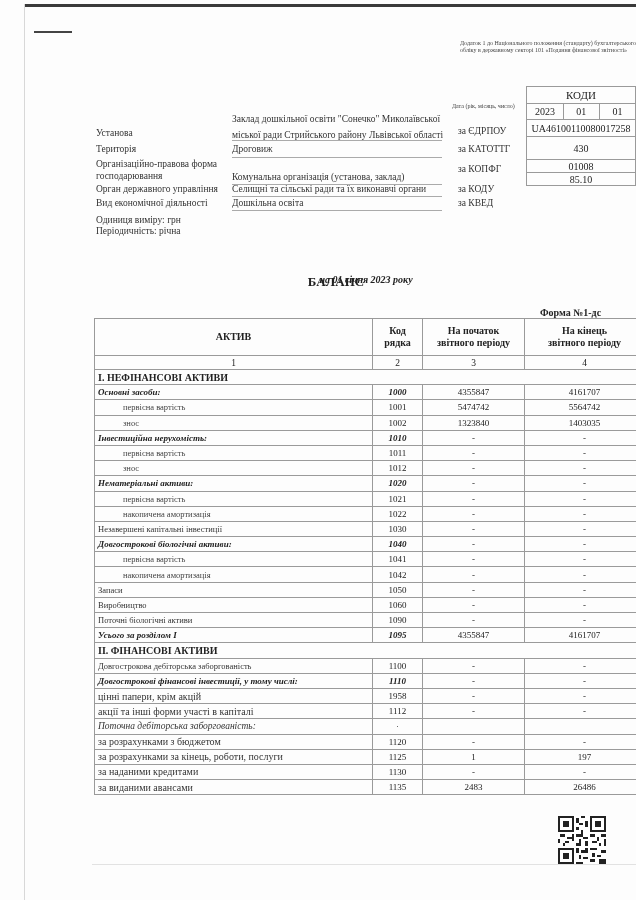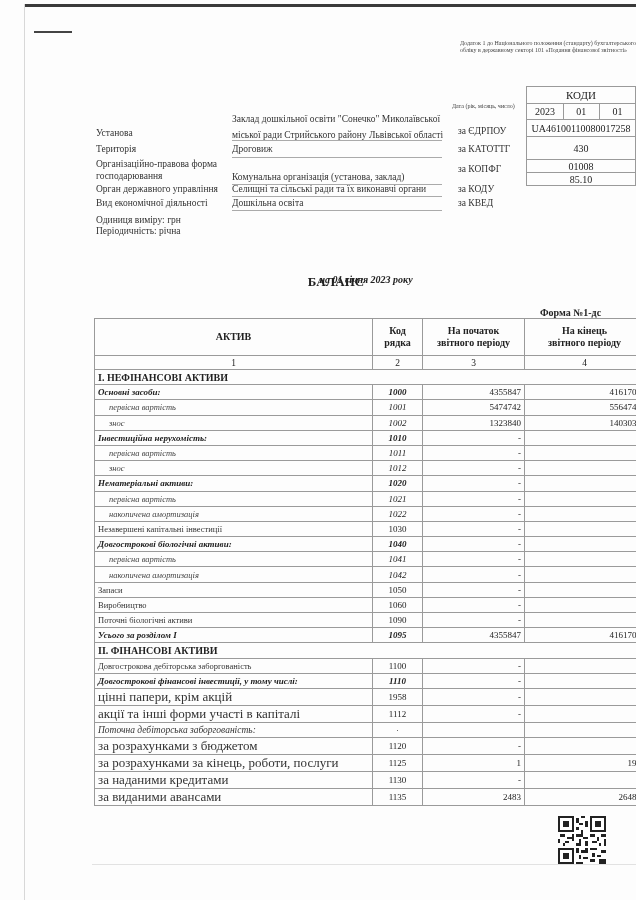--- a/index.html
+++ b/index.html
@@ -26,27 +26,27 @@
     .code-label { position: absolute; left: 458px; font-size: 9.5px; color: #333; }
     .doc-title { position: absolute; left: 336px; top: 258px; font-size: 13px; font-weight: bold; transform: translateX(-50%); margin-top: 16px; }
     .doc-subtitle { position: absolute; left: 366px; top: 274px; font-size: 10px; font-weight: bold; font-style: italic; transform: translateX(-50%); }
     .form-no { position: absolute; left: 540px; top: 307px; font-size: 10px; font-weight: bold; }
 
     .balance-table { position: absolute; left: 94px; top: 318px; border-collapse: collapse; font-size: 9px; table-layout: fixed; width: 550px; }
     .balance-table td { border: 1px solid #9a9a9a; padding: 0 3px; height: 14.2px; white-space: nowrap; overflow: hidden; }
     .balance-table .hdr td { font-weight: bold; text-align: center; height: 36px; font-size: 10px; line-height: 12px; }
     .balance-table .colnum td { text-align: center; height: 13px; font-size: 9.5px; }
     .balance-table td.code { text-align: center; }
-    .balance-table td.num { text-align: right; }
+    .balance-table td.num { text-align: center; }
     .row-section td.label { font-weight: bold; font-size: 10px; }
     .row-bold-italic td.label, .row-bold-italic td.code { font-weight: bold; font-style: italic; }
-    .row-italic-indent td.label { font-style: italic; padding-left: 14px; font-size: 8.5px; color: #444; }
-    .row-italic-indent td.code { font-style: italic; }
+    .row-italic-indent td.label { padding-left: 28px; font-size: 8.5px; color: #444; }
+    .row-italic-indent td.code { }
     .row-plain td.label { font-size: 8.5px; color: #333; }
-    .row-plain-indent td.label { font-size: 13px; color: #333; }
+    .row-plain-indent td.label { font-size: 10px; color: #333; }
     .row-italic-plain td.label { font-style: italic; font-size: 9.5px; color: #333; }
 
     .qr { position: absolute; left: 558px; top: 816px; width: 48px; height: 48px; }
     .footer-line { position: absolute; left: 92px; top: 864px; width: 544px; height: 1px; background: #e2e2e2; }
   </style>
 </head>
 <body>
 
 <div class="page-edge-top"></div>
 <div class="page-edge-left"></div>

